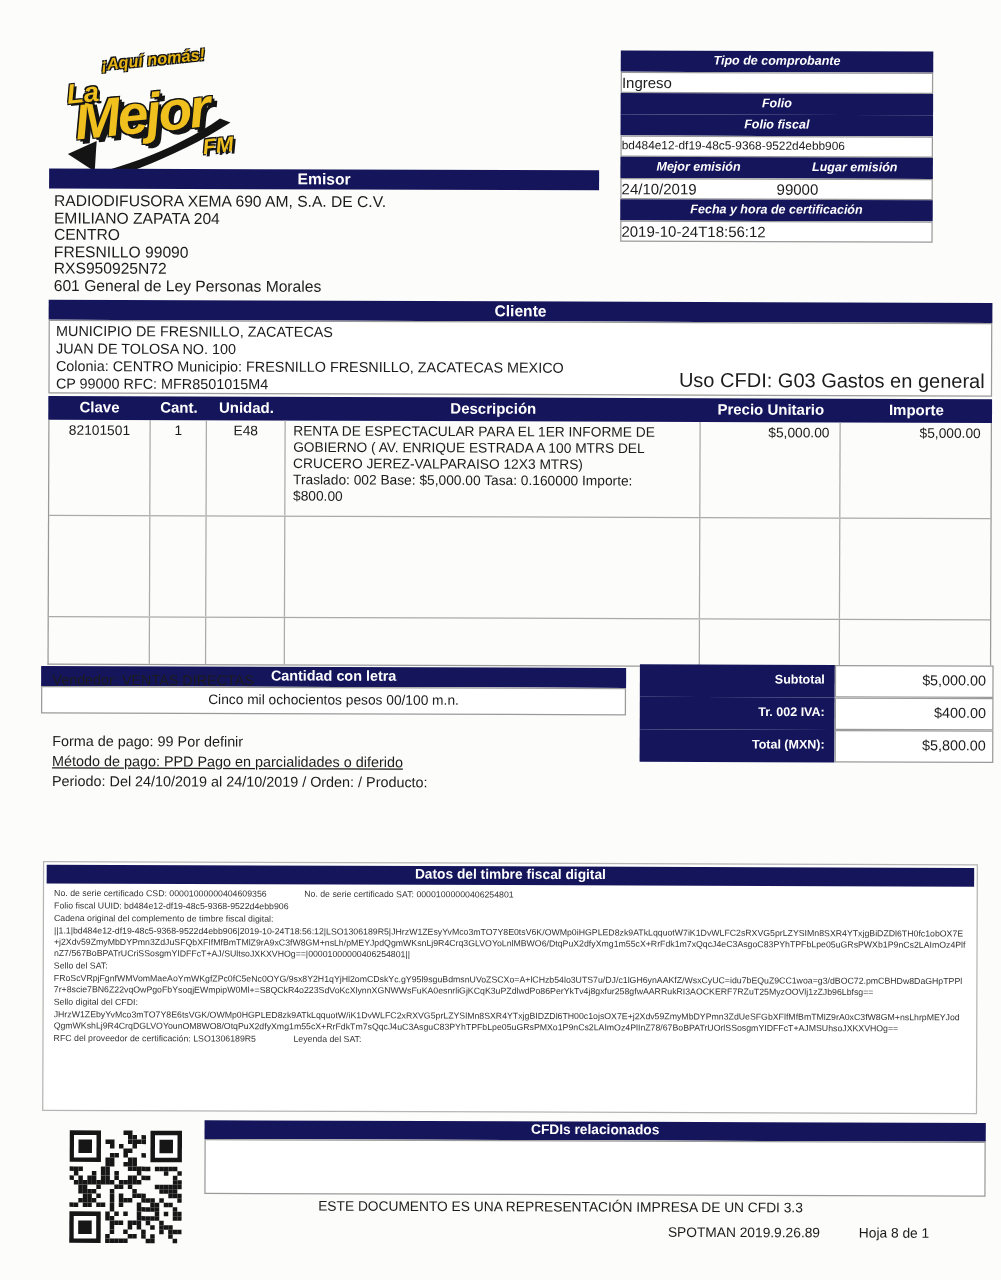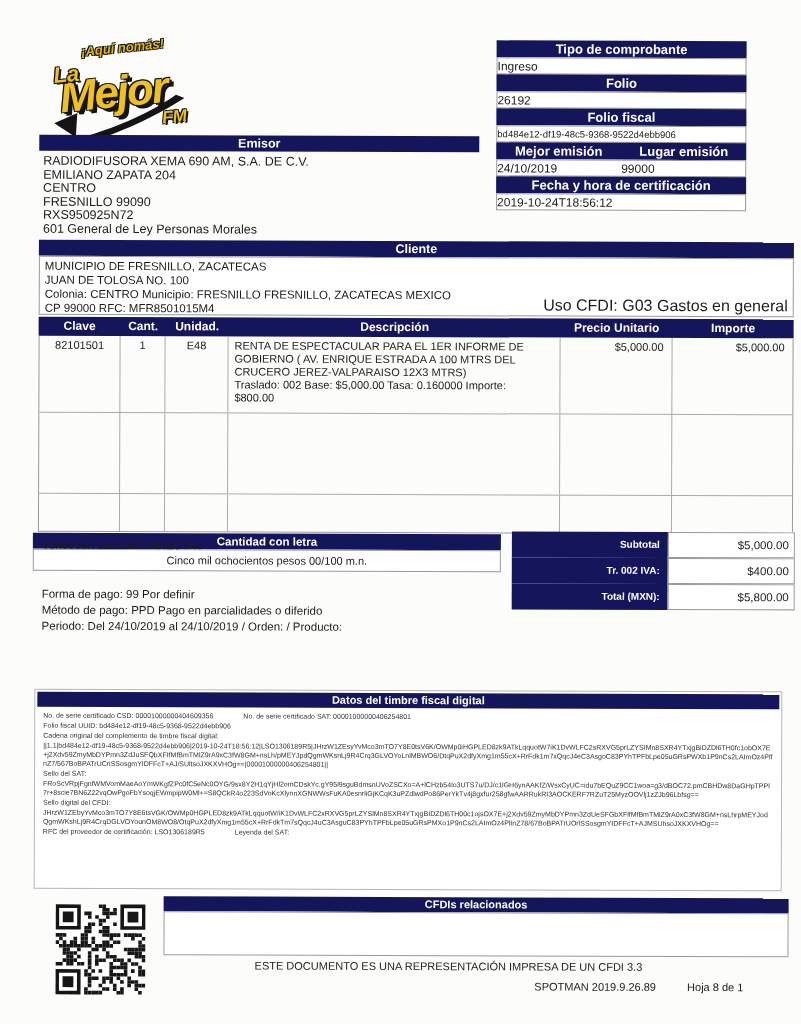--- a/index.html
+++ b/index.html
@@ -19,21 +19,21 @@
   .logo-la{position:absolute;left:14px;top:16px;font-size:22px;font-style:italic;font-weight:bold;
     color:#f0c01e;text-shadow:-1px -1px 0 #151515,1px -1px 0 #151515,-1px 1px 0 #151515,2px 2px 0 #151515;}
   .logo-mejor{position:absolute;left:18px;top:26px;font-size:44px;font-style:italic;font-weight:bold;letter-spacing:-2px;
     color:#f0c01e;text-shadow:-1px -1px 0 #151515,1px -1px 0 #151515,-1px 1px 0 #151515,2px 2px 0 #151515,4px 4px 0 #151515;}
   .logo-fm{position:absolute;left:118px;top:72px;font-size:17px;font-weight:bold;font-style:italic;
     color:#f0c01e;text-shadow:-1px -1px 0 #151515,1px -1px 0 #151515,-1px 1px 0 #151515,2px 2px 0 #151515;}
   .logo-swoosh{position:absolute;left:0;top:58px;width:150px;height:48px;}
 
   
   .hdrtbl{left:495px;top:40px;width:250px;font-size:12px;}
-  .hdrtbl .bar{height:17px;line-height:17px;font-size:13px;}
+  .hdrtbl .bar{height:17px;line-height:17px;font-size:10px;font-style:italic;}
   .hdrtbl .val{height:17px;line-height:16px;text-align:left;background:#fff;border:1px solid #9a9a9a;box-sizing:border-box;}
   .hdrtbl .uuid{font-size:9.5px;}
   .split{display:flex;}
   .split>div{flex:1;}
 
   .secbar{height:16px;line-height:16px;font-size:12.5px;}
   .addr{font-size:12.5px;line-height:13.5px;white-space:pre-line;}
 
   .clientbox{left:38px;top:257px;width:755px;height:59px;}
   .clientlines{position:absolute;left:5px;top:2px;font-size:11.5px;line-height:14px;white-space:pre-line;}
@@ -96,21 +96,20 @@
     <div class="logo-tagline">¡Aquí nomás!</div>
     <div class="logo-mejor">Mejor</div>
     <div class="logo-la">La</div>
     <div class="logo-fm">FM</div>
   </div>
 
   <div class="abs hdrtbl">
     <div class="bar">Tipo de comprobante</div>
     <div class="val">Ingreso</div>
     <div class="bar">Folio</div>
-    <div class="val">26192</div>
     <div class="bar">Folio fiscal</div>
     <div class="val uuid">bd484e12-df19-48c5-9368-9522d4ebb906</div>
     <div class="bar split">
       <div>Mejor emisión</div>
       <div>Lugar emisión</div>
     </div>
     <div class="val split">
       <div>24/10/2019</div>
       <div>99000</div>
     </div>
@@ -188,21 +187,21 @@
       <div class="totval">$400.00</div>
     </div>
     <div class="totrow">
       <div class="totlab">Total (MXN):</div>
       <div class="totval">$5,800.00</div>
     </div>
   </div>
 
   <div class="abs payline" style="top:540px;">Vendedor: VENTAS DIRECTAS</div>
   <div class="abs payline" style="top:589px;">Forma de pago: 99 Por definir</div>
-  <div class="abs payline" style="top:605px;">Método de pago: PPD Pago en parcialidades o diferido</div>
+  <div class="abs payline" style="top:605px;text-decoration:underline;">Método de pago: PPD Pago en parcialidades o diferido</div>
   <div class="abs payline" style="top:621px;">Periodo: Del 24/10/2019 al 24/10/2019 / Orden:  / Producto:</div>
 
   <div class="abs timbre">
     <div class="bar">Datos del timbre fiscal digital</div>
     <div class="tcontent">
       <p><span>No. de serie certificado CSD: 00001000000404609356</span><span class="tgap"></span><span>No. de serie certificado SAT: 00001000000406254801</span></p>
       <p>Folio fiscal UUID: bd484e12-df19-48c5-9368-9522d4ebb906</p>
       <p>Cadena original del complemento de timbre fiscal digital:</p>
       <p>||1.1|bd484e12-df19-48c5-9368-9522d4ebb906|2019-10-24T18:56:12|LSO1306189R5|JHrzW1ZEsyYvMco3mTO7Y8E0tsV6K/OWMp0iHGPLED8zk9ATkLqquotW7iK1DvWLFC2sRXVG5prLZYSIMn8SXR4YTxjgBiDZDl6TH0fc1obOX7E+j2Xdv59ZmyMbDYPmn3ZdJuSFQbXFIfMfBmTMlZ9rA9xC3fW8GM+nsLh/pMEYJpdQgmWKsnLj9R4Crq3GLVOYoLnlMBWO6/DtqPuX2dfyXmg1m55cX+RrFdk1m7xQqcJ4eC3AsgoC83PYhTPFbLpe05uGRsPWXb1P9nCs2LAImOz4PlfnZ7/567BoBPATrUCriSSosgmYIDFFcT+AJ/SUltsoJXKXVHOg==|00001000000406254801||</p>
       <p>Sello del SAT:</p>

